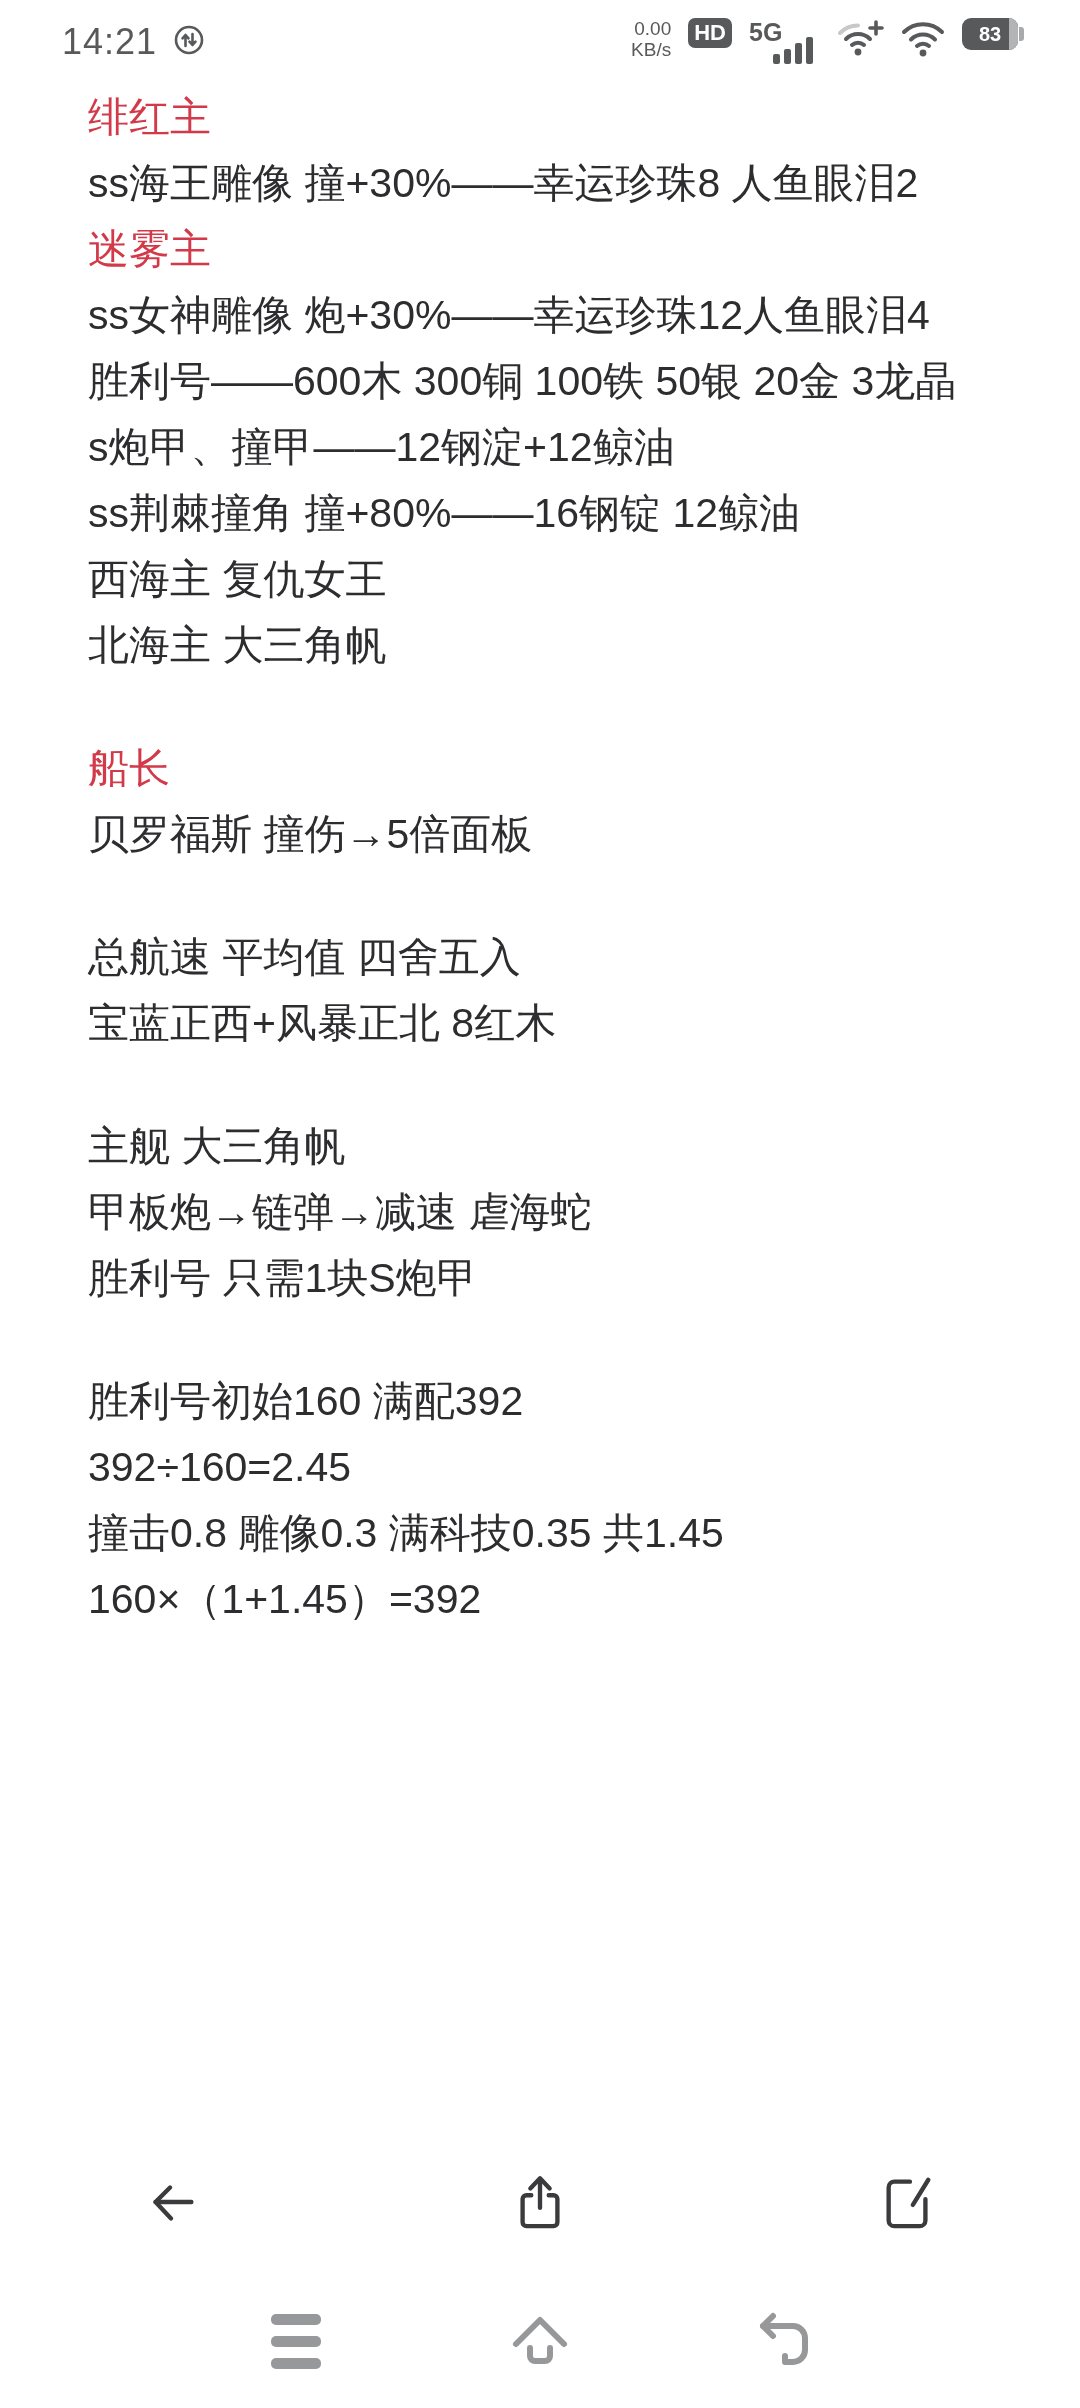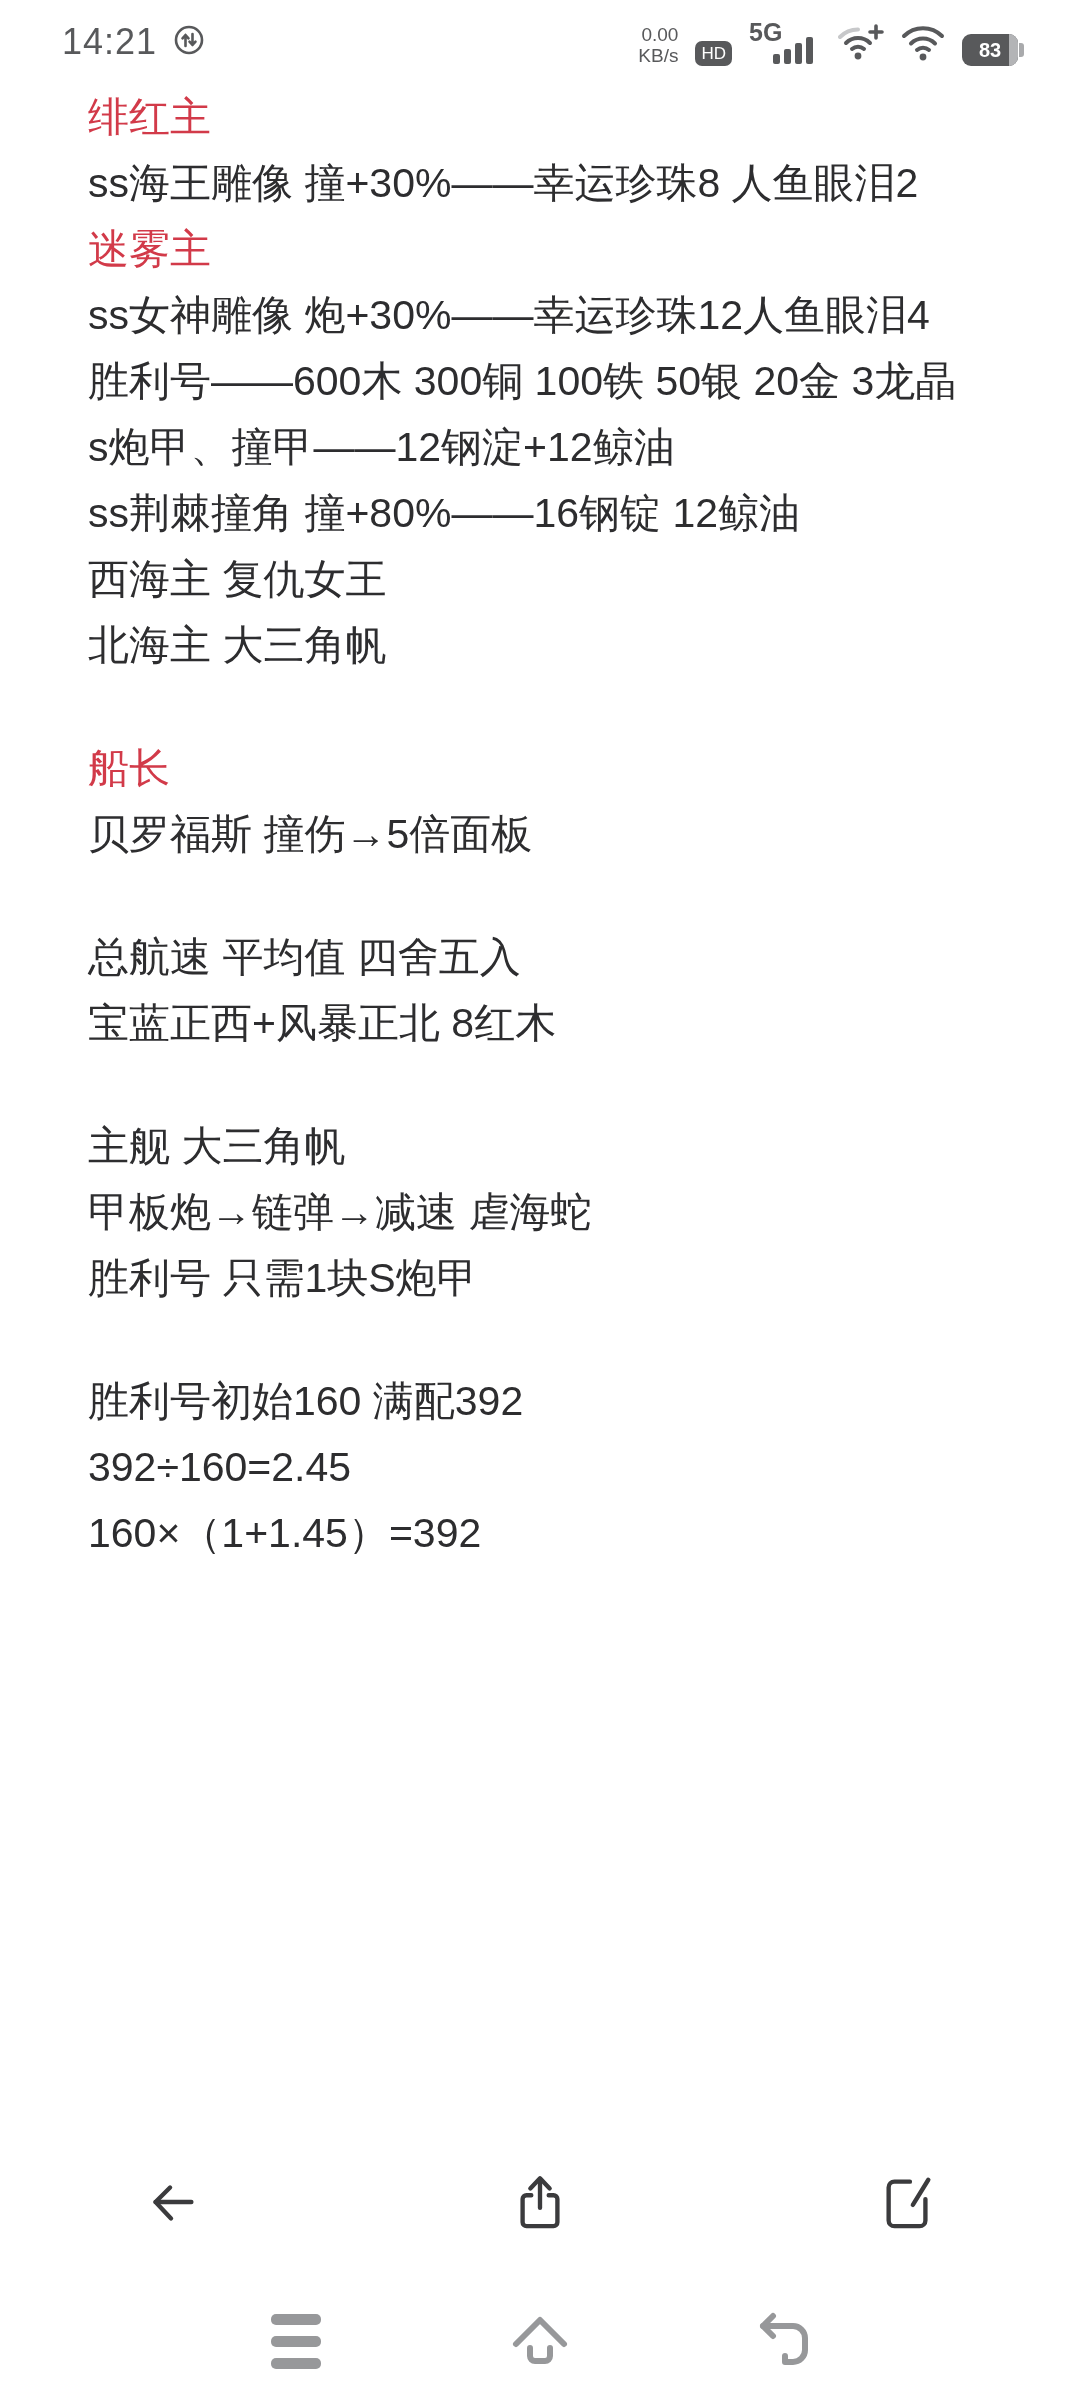--- a/index.html
+++ b/index.html
@@ -13,24 +13,24 @@
   *{margin:0;padding:0;box-sizing:border-box;}
   html,body{width:1080px;height:2408px;background:var(--bg);overflow:hidden;
     font-family:"Liberation Sans","DejaVu Sans",sans-serif;}
   .screen{position:relative;width:1080px;height:1957px;background:var(--bg);}
 
   
   .status-bar{position:absolute;top:0;left:0;width:1080px;height:84px;
     display:flex;align-items:center;justify-content:space-between;padding:0 62px;}
   .sb-left{display:flex;align-items:center;gap:16px;}
   .sb-time{font-size:36px;color:var(--status-gray);letter-spacing:1px;}
-  .sb-right{display:flex;align-items:flex-end;gap:17px;}
+  .sb-right{display:flex;align-items:flex-start;gap:17px;}
   .sb-speed{display:flex;flex-direction:column;align-items:flex-end;color:var(--status-gray);
     font-size:19px;line-height:21px;}
-  .hd-badge{background:var(--status-gray);color:#fff;font-weight:normal;font-size:17px;
+  .hd-badge{background:var(--status-gray);color:#fff;font-weight:bold;font-size:22px;
     padding:4px 6px;border-radius:7px;line-height:1;}
   .sig5g{position:relative;width:72px;height:48px;}
   .sig5g .g5{position:absolute;top:0;left:0;font-size:25px;font-weight:bold;color:var(--status-gray);}
   .bars{position:absolute;left:24px;bottom:2px;display:flex;align-items:flex-end;gap:4px;}
   .bars i{display:block;width:7px;background:var(--status-gray);border-radius:2px;}
   .bars i:nth-child(1){height:10px}.bars i:nth-child(2){height:15px}
   .bars i:nth-child(3){height:21px}.bars i:nth-child(4){height:27px}
   .battery{position:relative;width:56px;height:32px;background:var(--status-gray);
     border-radius:9px;display:flex;align-items:center;justify-content:center;}
   .battery .pct{color:#fff;font-size:20px;font-weight:bold;z-index:2;}
@@ -130,20 +130,21 @@
       <p class="note-line">北海主 大三角帆</p>
       <p class="note-line header gap">船长</p>
       <p class="note-line">贝罗福斯 撞伤→5倍面板</p>
       <p class="note-line gap">总航速 平均值 四舍五入</p>
       <p class="note-line">宝蓝正西+风暴正北 8红木</p>
       <p class="note-line gap">主舰 大三角帆</p>
       <p class="note-line">甲板炮→链弹→减速 虐海蛇</p>
       <p class="note-line">胜利号 只需1块S炮甲</p>
       <p class="note-line gap">胜利号初始160 满配392</p>
       <p class="note-line">392÷160=2.45</p>
+      <p class="note-line">撞击0.8 雕像0.3 满科技0.35 共1.45</p>
       <p class="note-line">160×（1+1.45）=392</p>
     </div>
 
   <div class="toolbar">
     <div class="tool-btn">
       <span>
         <svg width="62" height="62" viewBox="0 0 64 64">
           <path d="M52 32 H15"></path>
           <path d="M30 17 L15 32 L31 49"></path>
         </svg>

